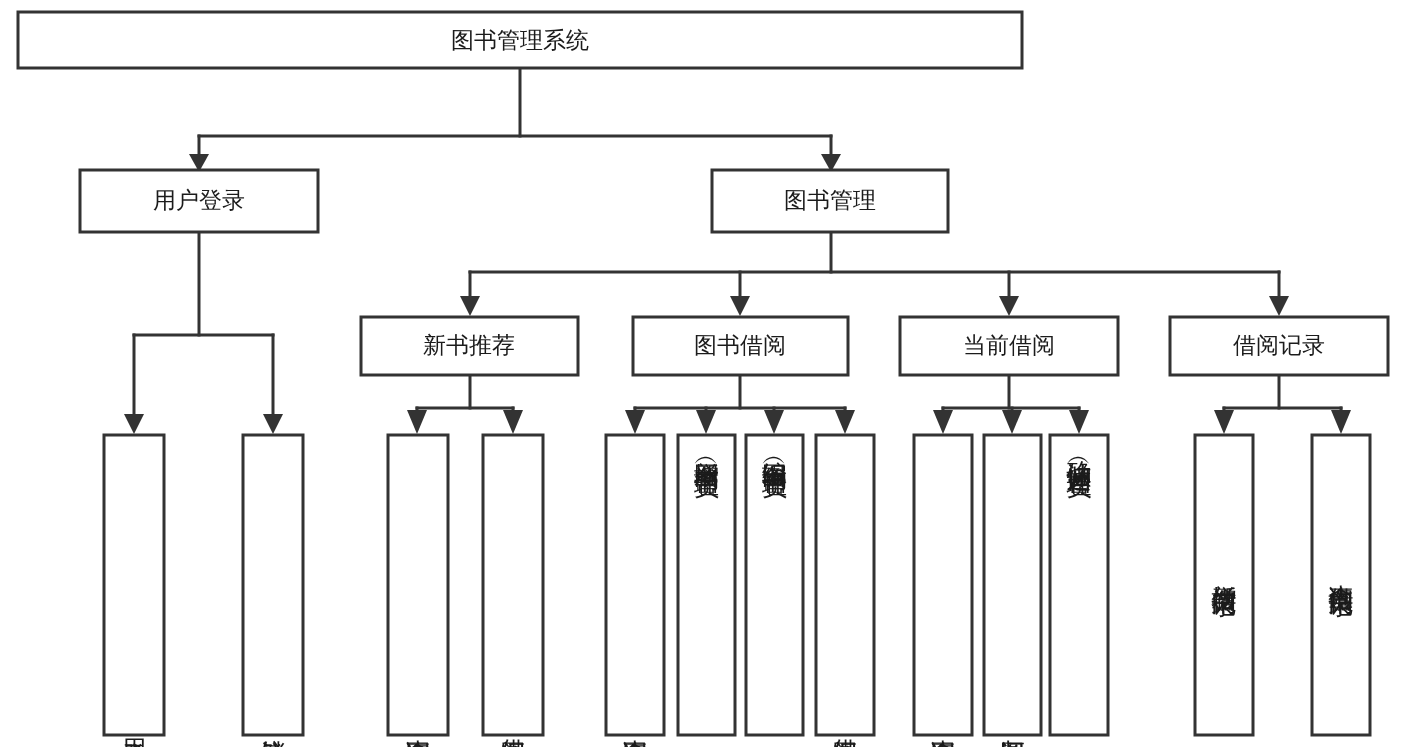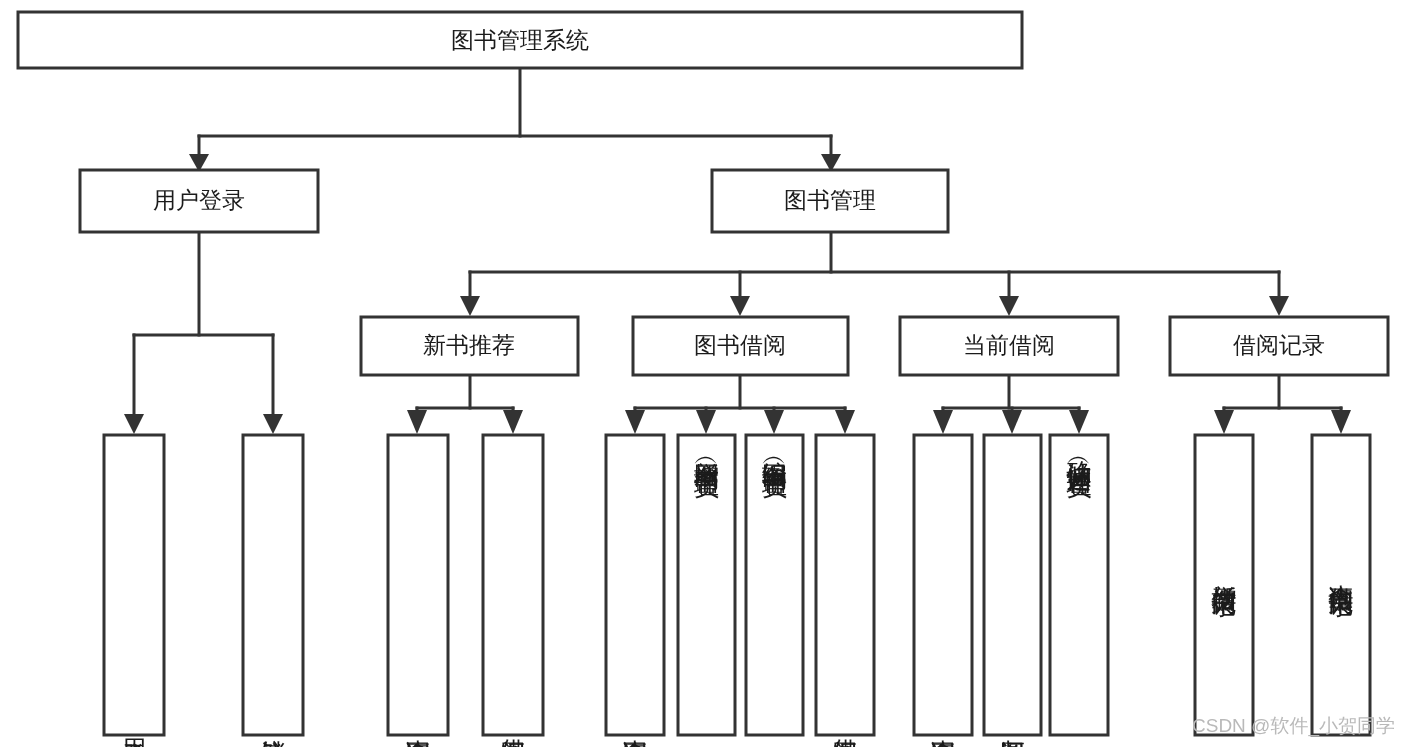--- a/index.html
+++ b/index.html
@@ -234,15 +234,14 @@
     <span class="node-label-v">确认归还（管理员）</span>
   </div>
 
   <div class="vtext-wrap" style="left:1195px;top:435px;width:58px;height:270px;align-items:center;">
     <span class="node-label-v">新增借阅记录</span>
   </div>
   <div class="vtext-wrap" style="left:1312px;top:435px;width:58px;height:270px;align-items:center;">
     <span class="node-label-v">查询借阅记录</span>
   </div>
 
-  <div class="watermark">CSDN @软件_小贺同学</div>
 
 </div>
 
 </body></html>

